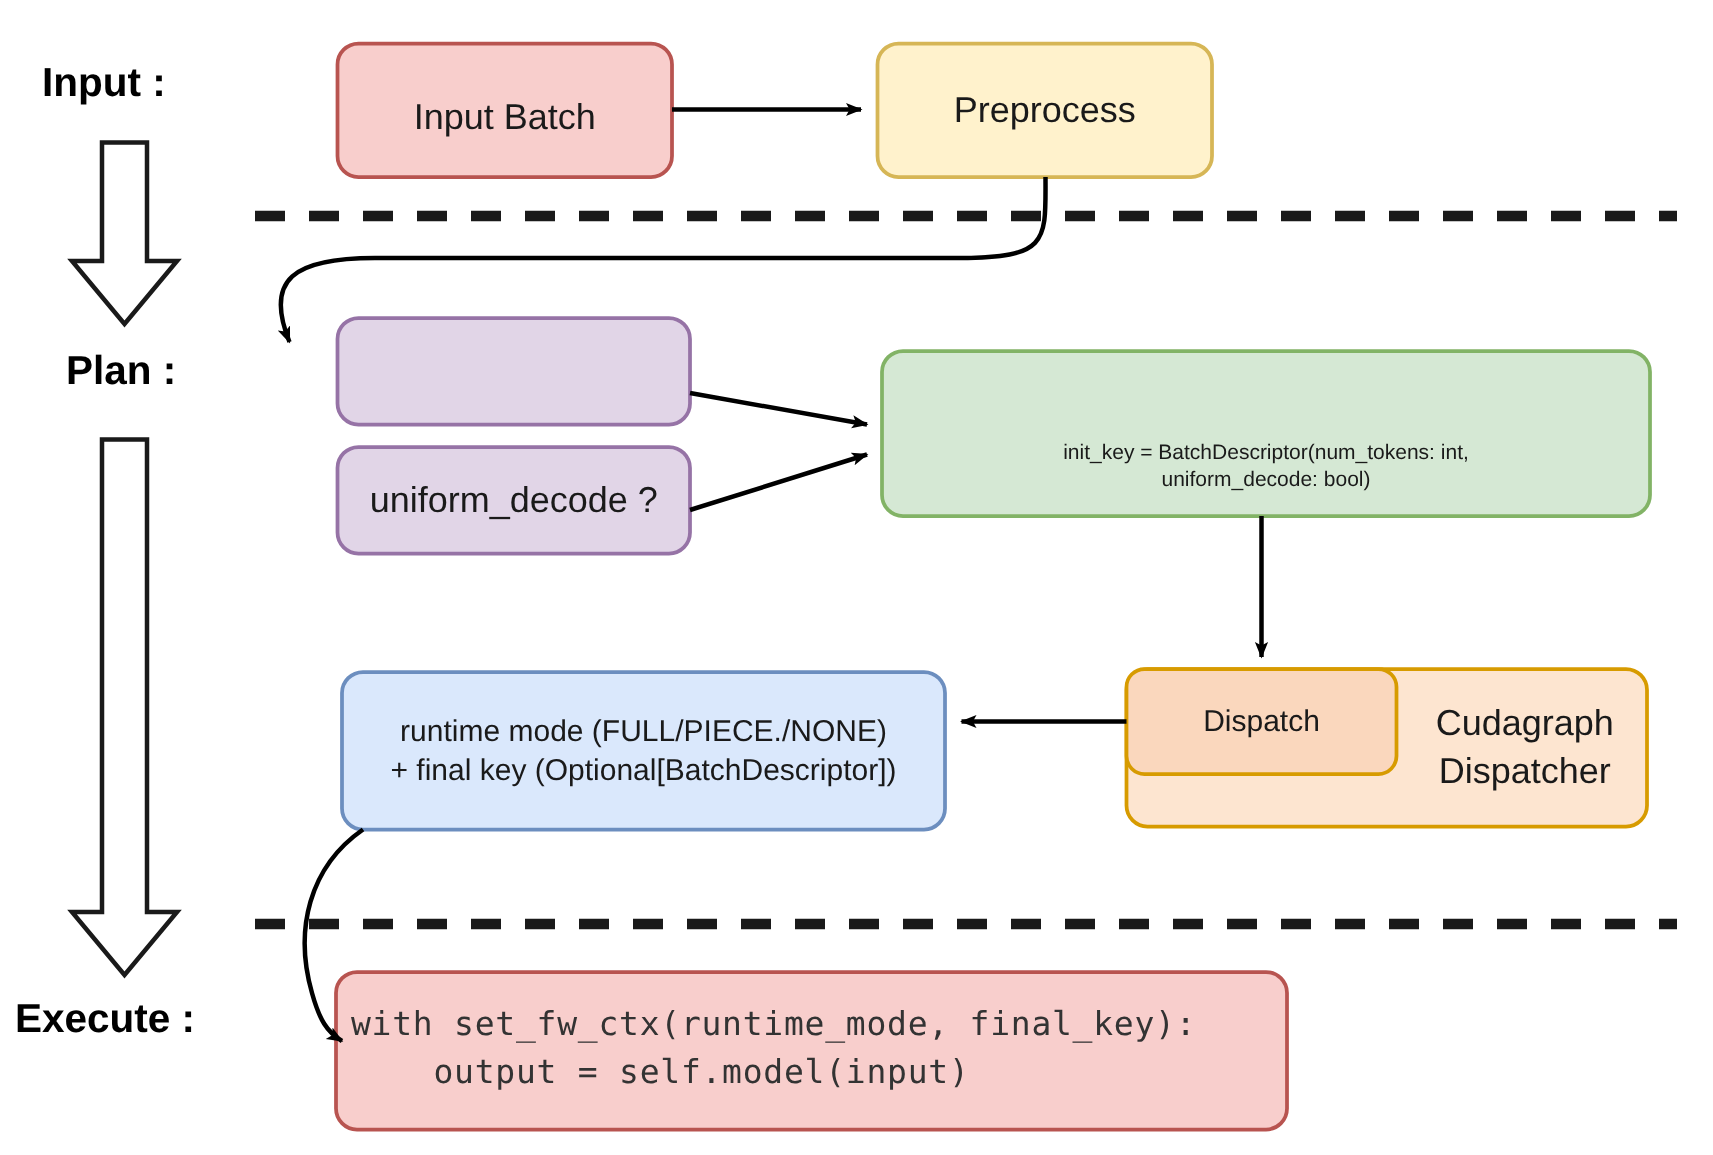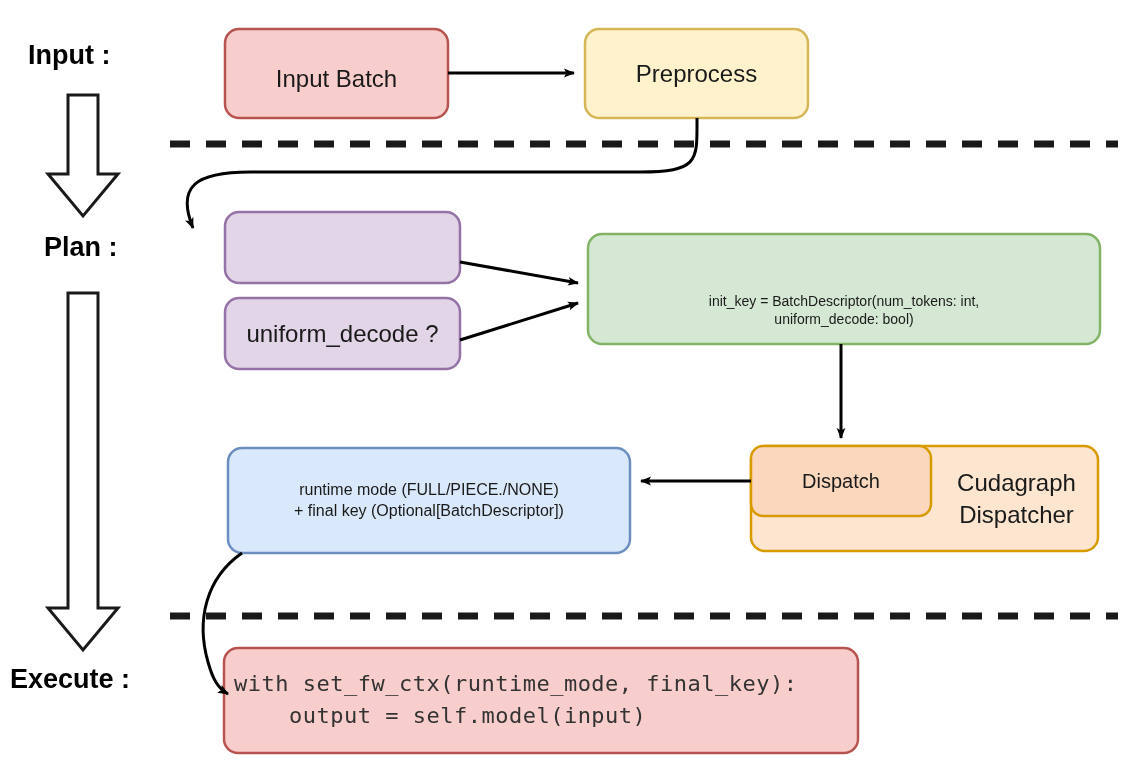--- a/index.html
+++ b/index.html
@@ -117,19 +117,19 @@
   <div class="node-text" style="left:225px; top:298px; width:235px; height:71px; font-size:24px;">uniform_decode ?</div>
 
   <div class="node-text" style="left:588px; top:234px; width:512px; height:96px; font-size:14px;margin-top:28px;">init_key = BatchDescriptor(num_tokens: int,
 uniform_decode: bool)</div>
 
   <div class="node-text" style="left:751px; top:446px; width:180px; height:70px; font-size:20px;">Dispatch</div>
 
   <div class="node-text" style="left:935px; top:446px; width:163px; height:105px; font-size:24px;">Cudagraph
 Dispatcher</div>
 
-  <div class="node-text" style="left:228px; top:448px; width:402px; height:105px; font-size:16px;">runtime mode (FULL/PIECE./NONE)
+  <div class="node-text" style="left:228px; top:448px; width:402px; height:105px; font-size:20px;">runtime mode (FULL/PIECE./NONE)
 + final key (Optional[BatchDescriptor])</div>
 
   <div class="code-text" style="left:234px; top:668px;">with set_fw_ctx(runtime_mode, final_key):
     output = self.model(input)</div>
 
 </div>
 
 </body></html>

